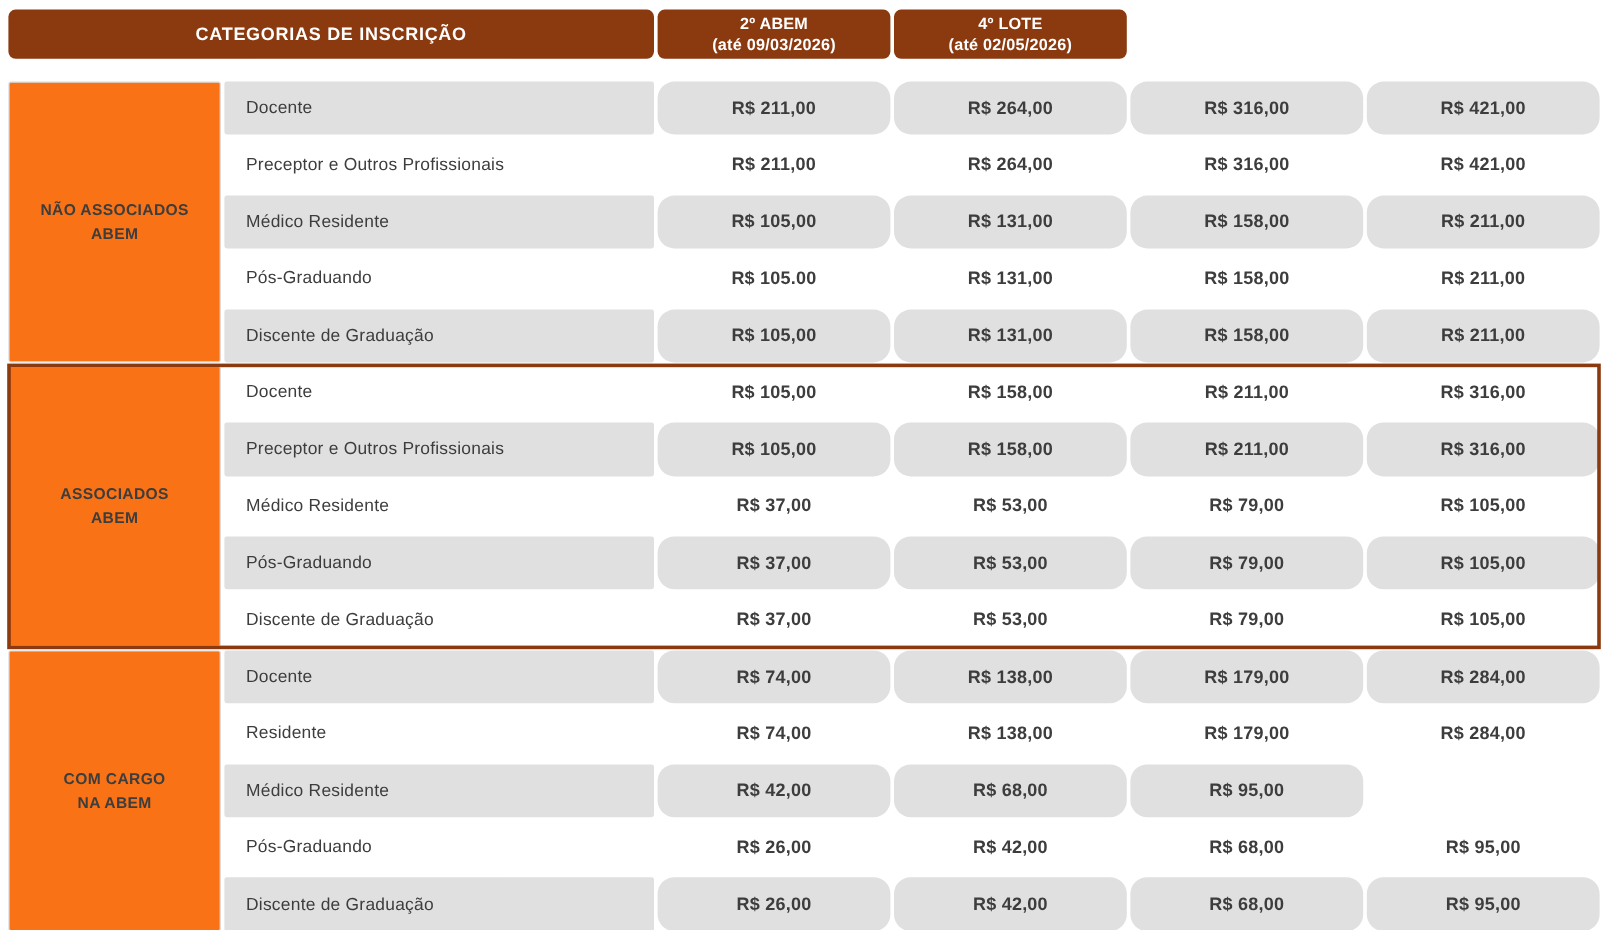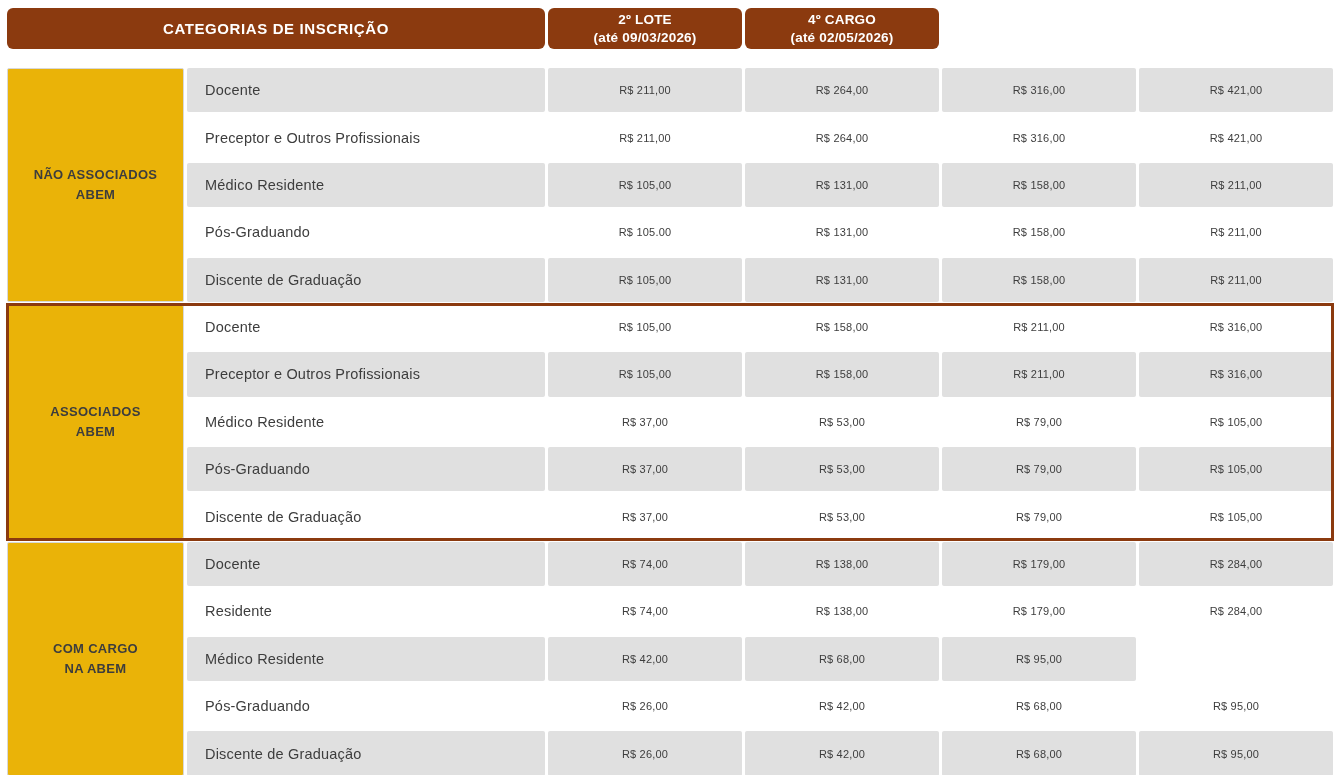--- a/index.html
+++ b/index.html
@@ -45,21 +45,21 @@
   .group.highlighted::after{
     content:"";
     position:absolute;
     inset:-2px -1px;
     border:3px solid var(--brown);
     pointer-events:none;
   }
   .glabel{
     grid-column:1;
     grid-row:1 / 6;
-    background:#eab308;
+    background:#f97316;
     border:1px solid var(--label-border);
     border-radius:2px;
     display:flex;align-items:center;justify-content:center;
     text-align:center;
     font-weight:bold;
     font-size:13px;
     letter-spacing:.3px;
     line-height:1.5;
     white-space:pre-line;
   }
@@ -71,39 +71,40 @@
   .cell.gray{background:var(--stripe);}
   .cell.white{background:#fff;}
   .cat{
     grid-column:2;
     padding-left:18px;
     font-weight:500;
     letter-spacing:.2px;
   }
   .price{
     justify-content:center;
-    font-weight:400;
-    font-size:11px;
+    font-weight:700;
+    font-size:15px;
     letter-spacing:.2px;
+    border-radius:14px;
   }
 </style>
 </head>
 <body>
 
 <div>
 
   <div class="grid header-row">
     <div class="hcell hcat">CATEGORIAS DE INSCRIÇÃO</div>
 
     <div class="hcell hlote">
-      <div>2º LOTE</div>
+      <div>2º ABEM</div>
       <div>(até 09/03/2026)</div>
     </div>
     <div class="hcell hlote">
-      <div>4º CARGO</div>
+      <div>4º LOTE</div>
       <div>(até 02/05/2026)</div>
     </div>
   </div>
 
   <div id="groups">
       <div class="grid group">
         <div class="glabel">NÃO ASSOCIADOS
 ABEM</div>
         <div class="cell cat gray">Docente</div>
         <div class="cell price gray">R$ 211,00</div>

